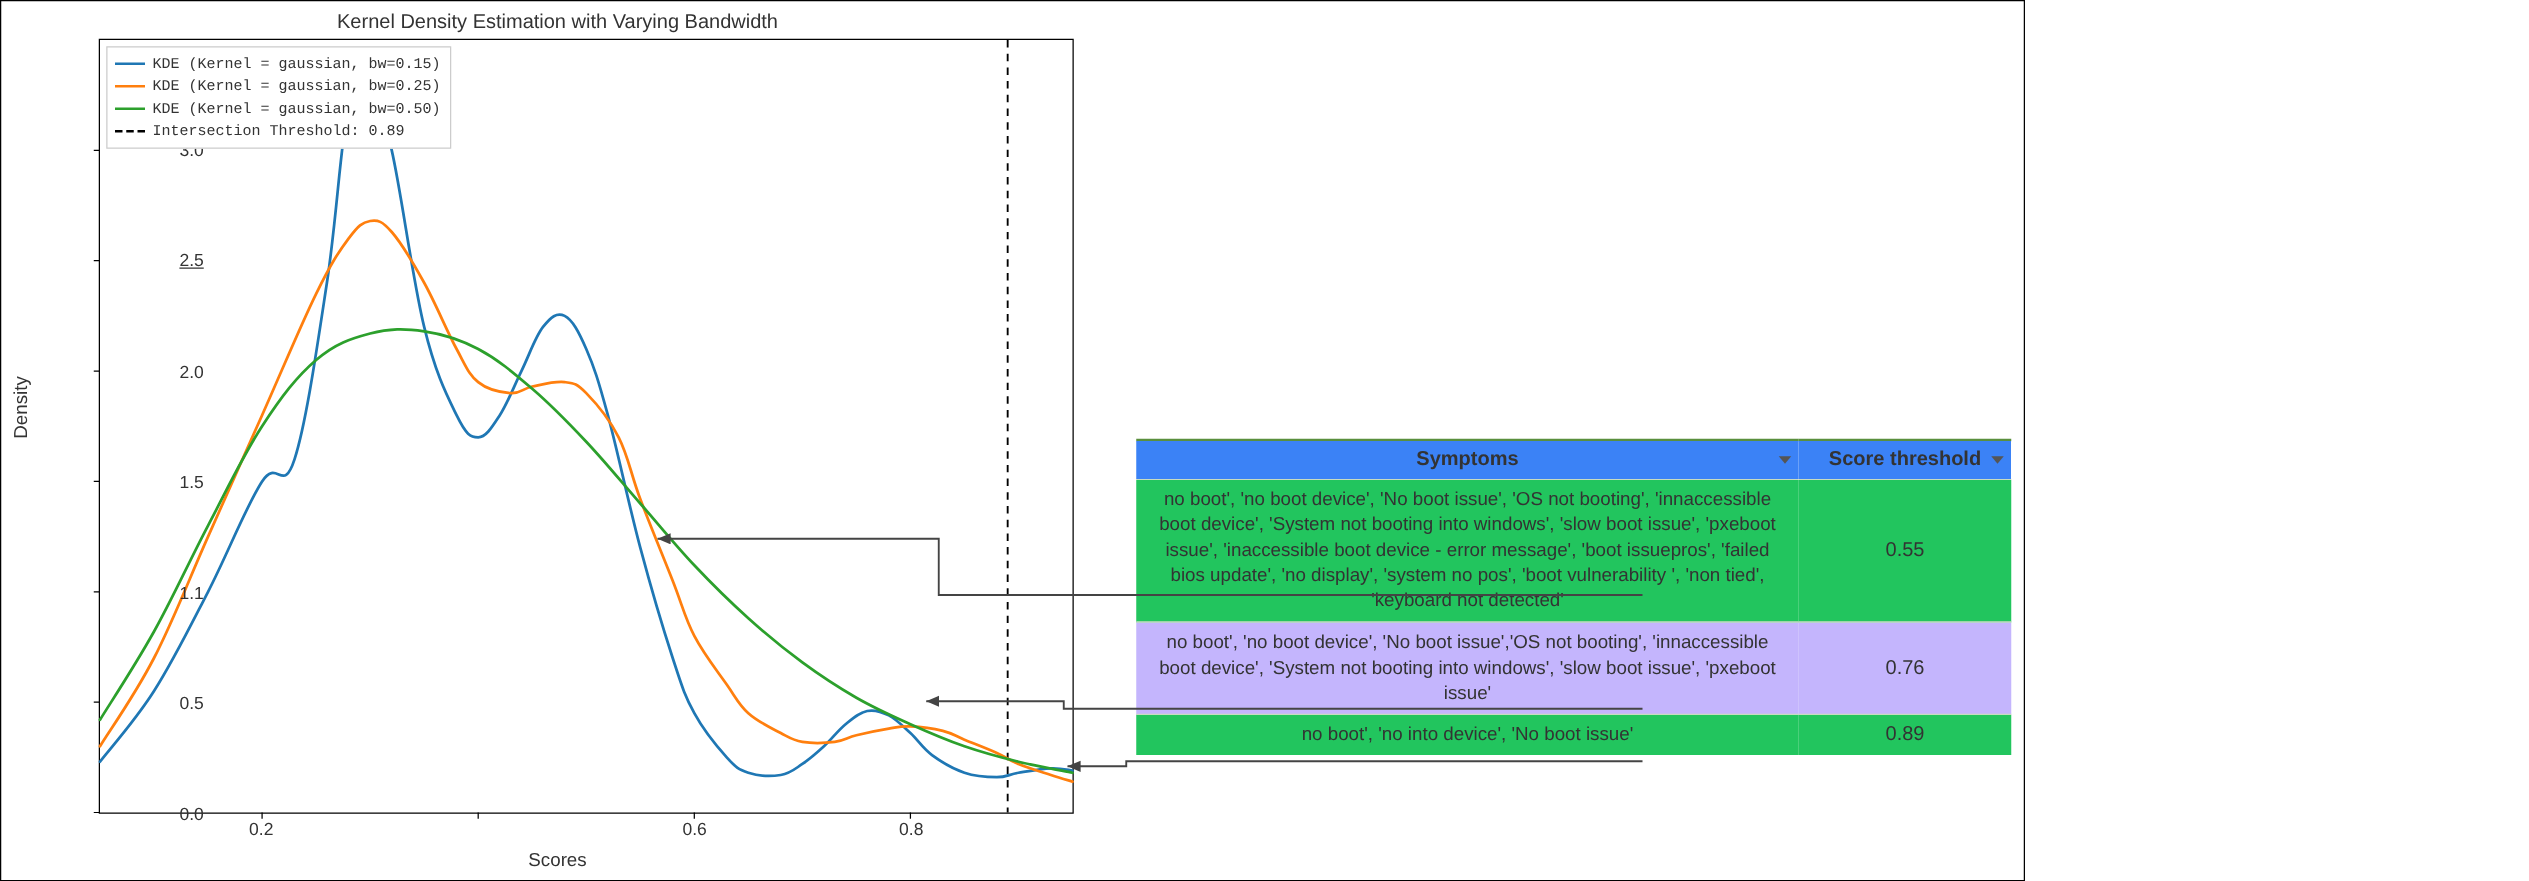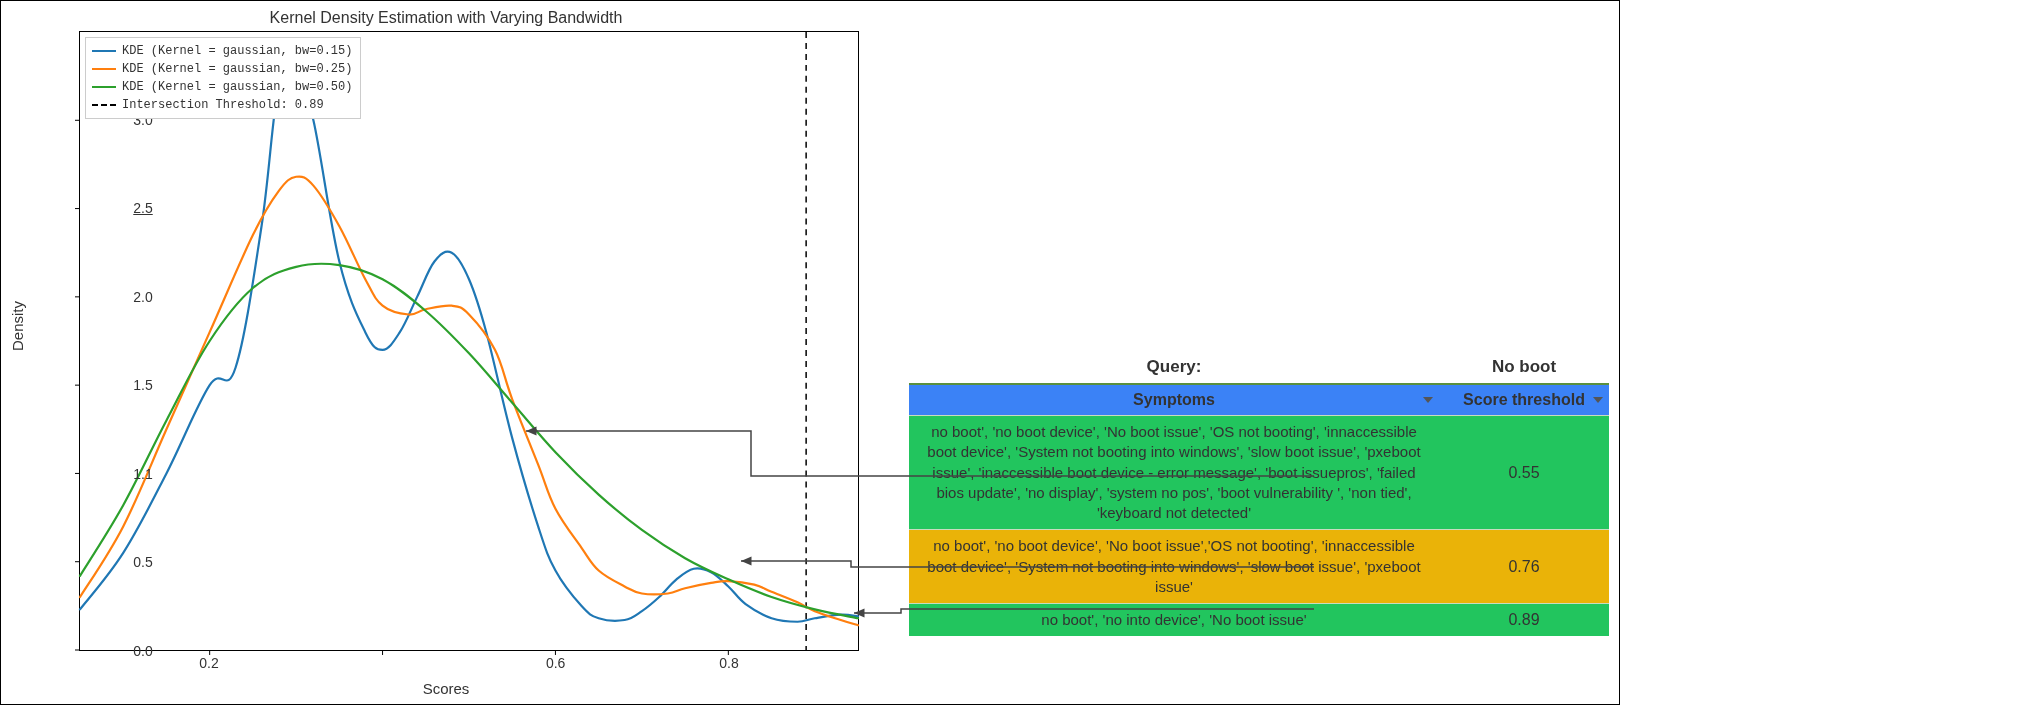--- a/index.html
+++ b/index.html
@@ -51,21 +51,21 @@
     width: 100%;
     height: 100%;
     overflow: visible;
   }
   .y-tick-label {
     position: absolute;
     right: 718px;
     width: 40px;
     font-size: 14px;
     color: #333;
-    text-align: center;
+    text-align: right;
     transform: translateY(-50%);
   }
   .x-tick-label {
     position: absolute;
     top: 654px;
     font-size: 14px;
     color: #333;
     transform: translateX(-50%);
   }
   .xlabel {
@@ -150,21 +150,21 @@
   }
   td.score {
     text-align: center;
     font-size: 16px;
     width: 150px;
   }
   tr.green td {
     background: #22c55e;
   }
   tr.white td {
-    background: #eab308;
+    background: #c4b5fd;
   }
   tr.divider-top td {
     border-top: 1px solid #c8dcc0;
   }
   .dropdown-caret {
     position: absolute;
     right: 6px;
     top: 50%;
     transform: translateY(-50%);
     width: 0; height: 0;
@@ -245,24 +245,20 @@
         <div class="legend-row">
           <div class="legend-swatch dashed" style="border-color: rgb(0, 0, 0);"></div>
           <span>Intersection Threshold: 0.89</span>
         </div>
       </div>
   </div>
 
   <div class="table-wrap">
     <table class="query-table">
       <tbody>
-          <tr class="qh-row">
-        <th>Query:</th>
-        <th>No boot</th>
-      </tr>
       <tr class="sub-row">
         <th>
           <span>Symptoms</span>
           <span class="dropdown-caret"></span>
         </th>
         <th>
           <span>Score threshold</span>
           <span class="dropdown-caret"></span>
         </th>
       </tr>

